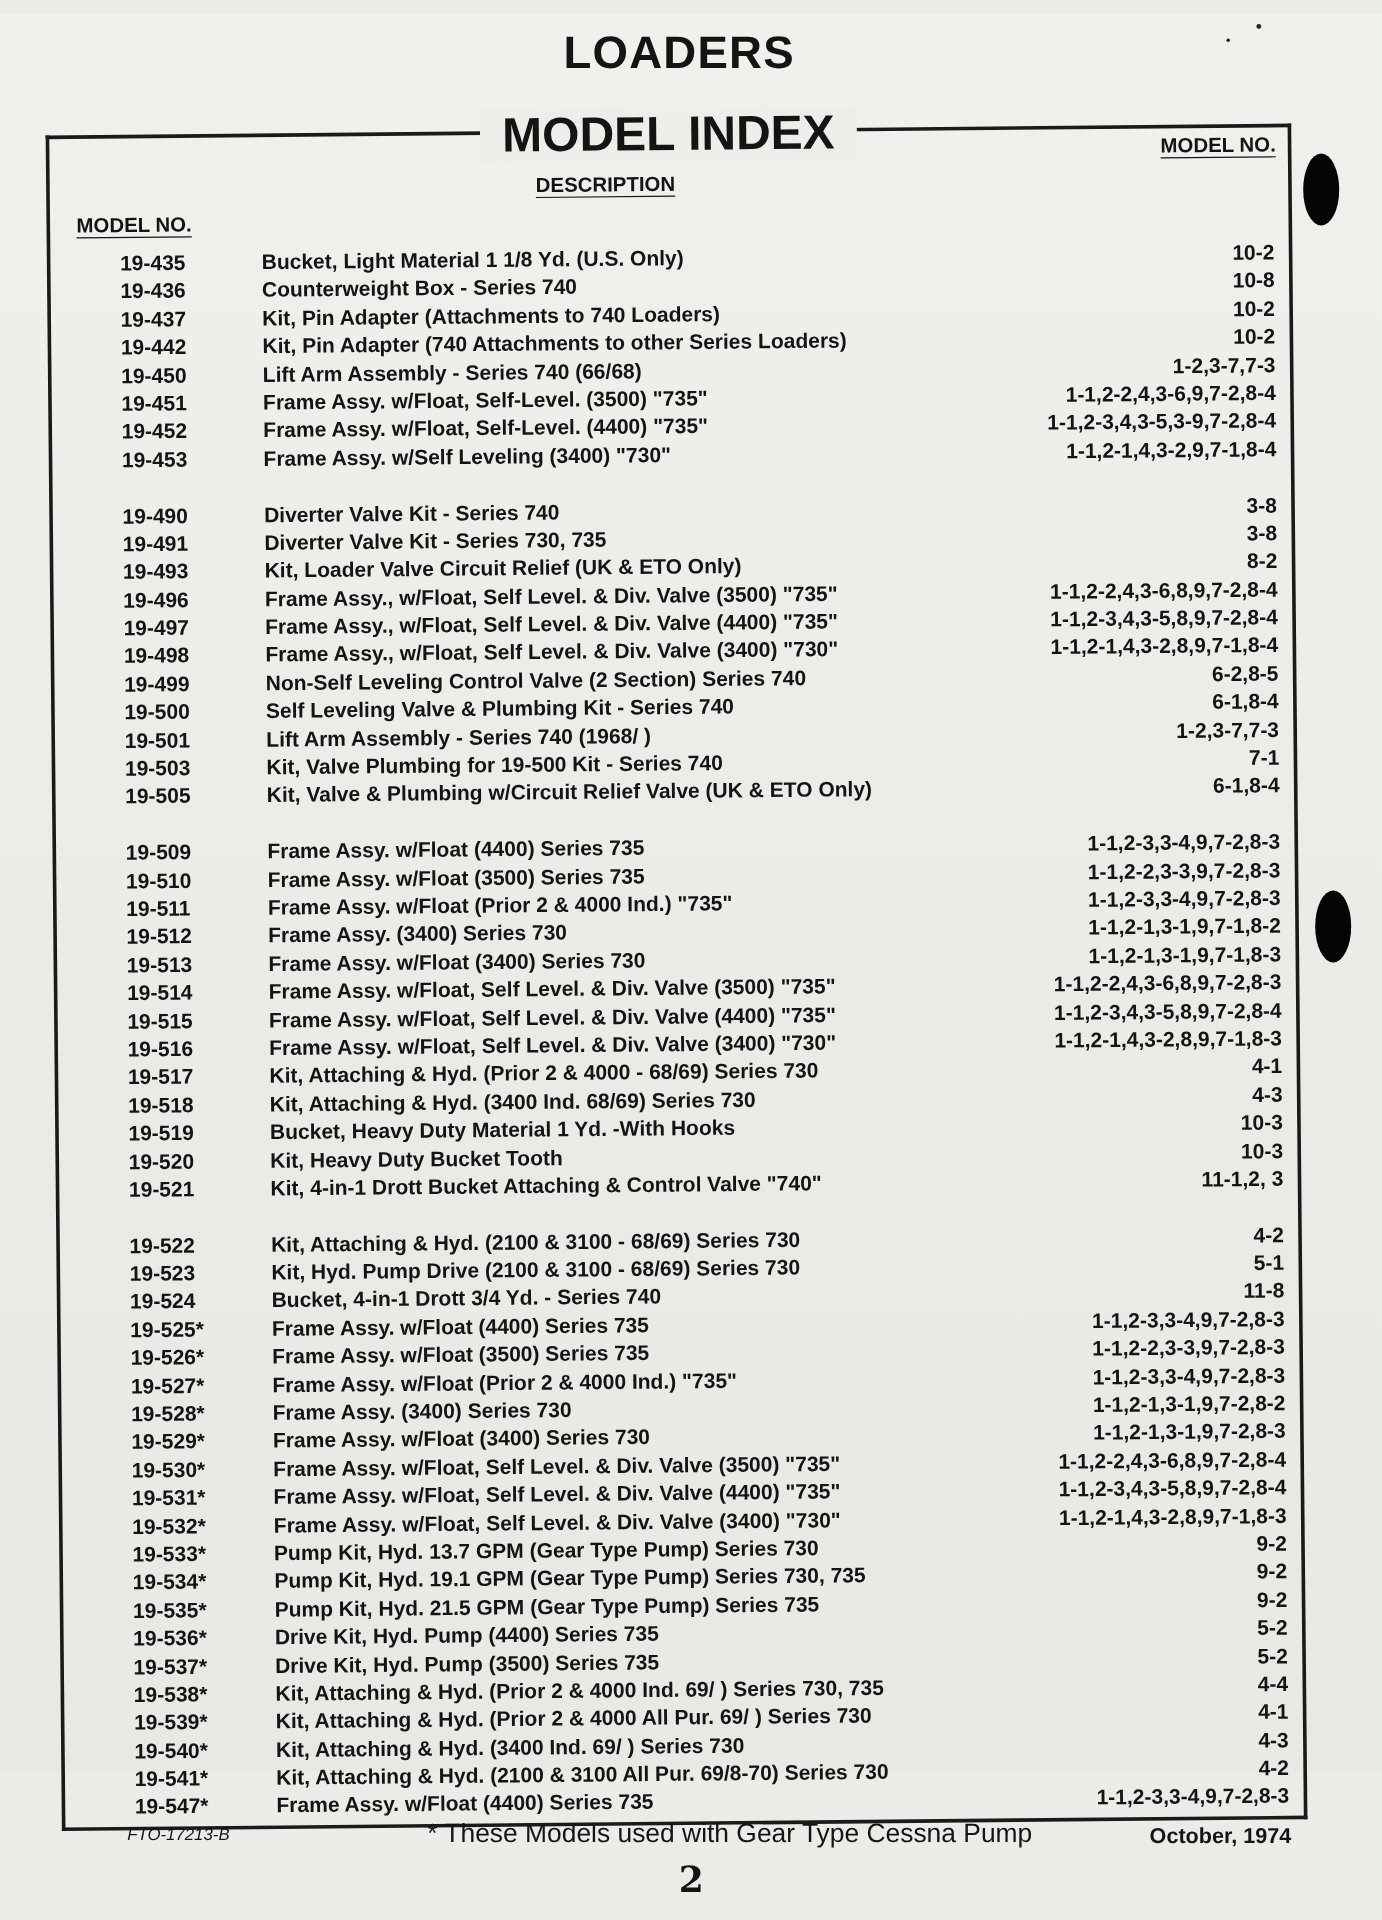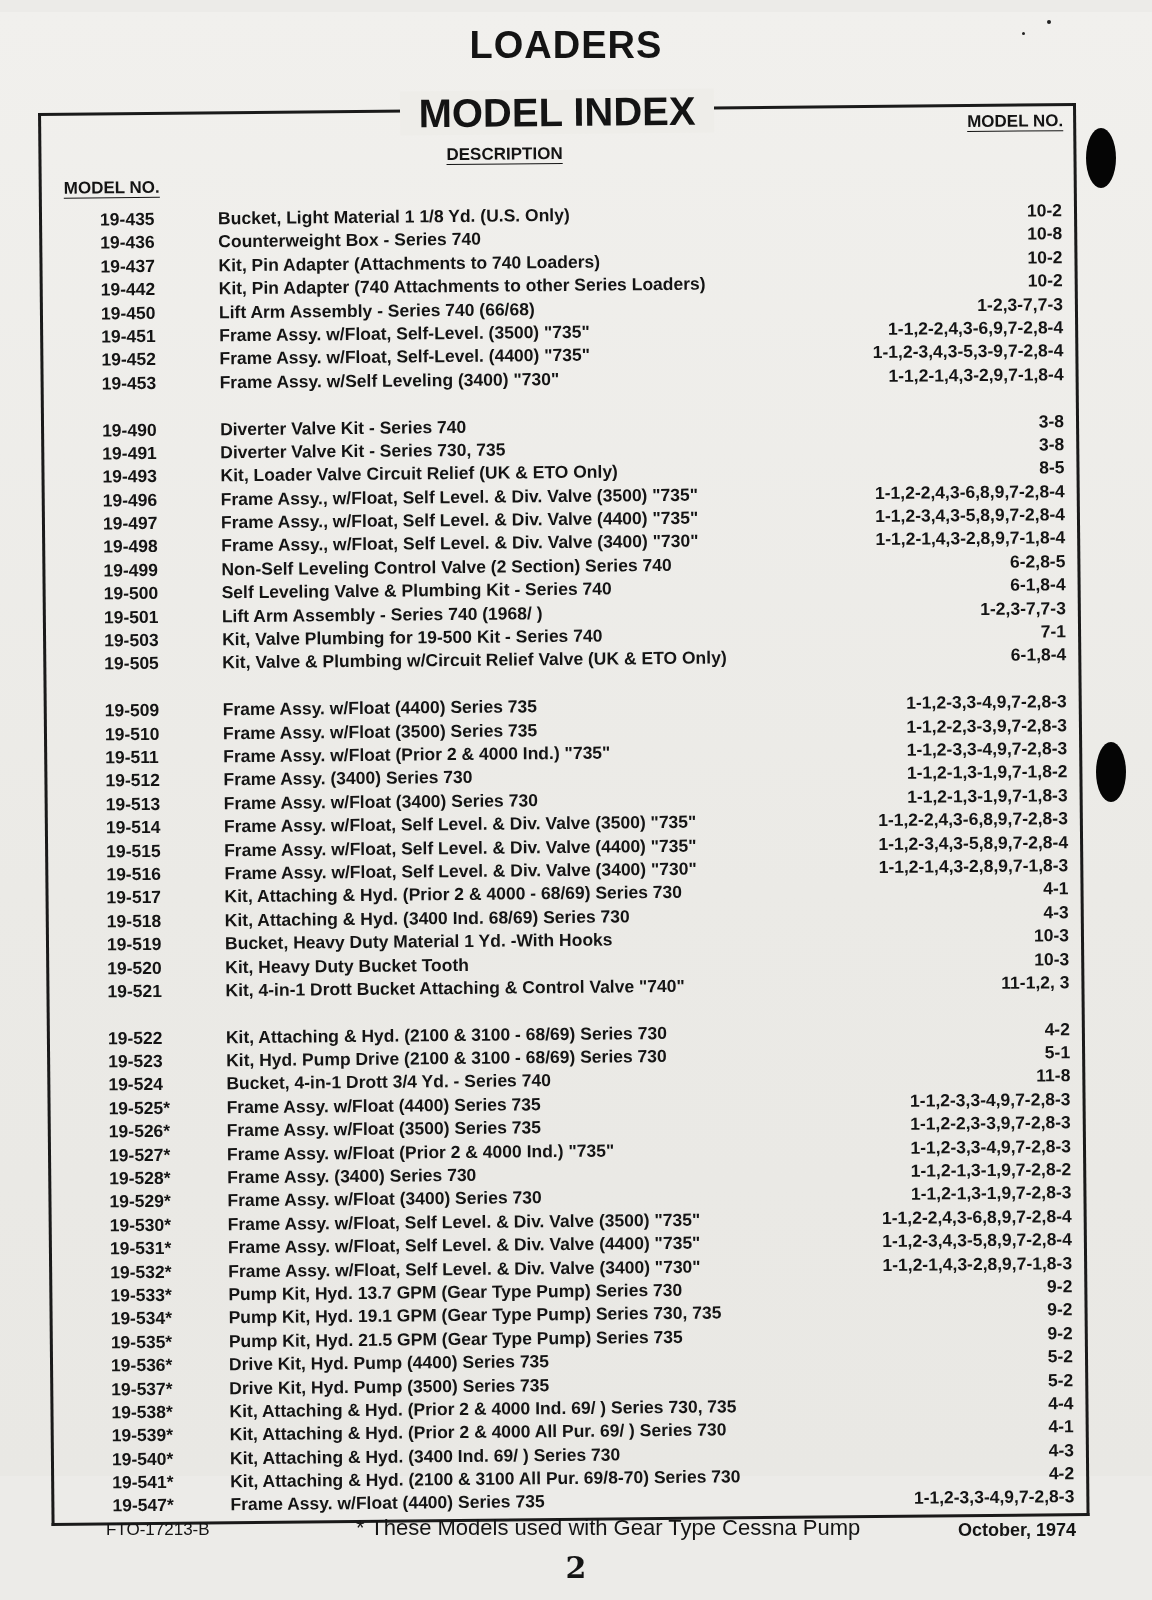--- a/index.html
+++ b/index.html
@@ -54,21 +54,21 @@
   .row {
     display: flex; align-items: baseline;
     height: 23.4px; font-size: 17.5px; line-height: 23.4px;
     white-space: nowrap;
   }
   .row.gap { height: 23.4px; }
   .cell-model { width: 160px; padding-left: 58px; box-sizing: border-box; font-weight: bold; }
   .cell-desc { flex: 1; padding-left: 16px; font-weight: bold; }
   .cell-group { padding-right: 12px; text-align: right; font-weight: bold; }
   .footer-left {
-    position: absolute; left: 106px; top: 1508px; font-size: 17px;
+    position: absolute; left: 106px; top: 1508px; font-size: 14px; font-style: italic;
   }
   .footer-note {
     position: absolute; left: 356px; top: 1503px; font-size: 22px; font-weight: normal;
   }
   .footer-date {
     position: absolute; left: 958px; top: 1508px; font-size: 18px; font-weight: bold;
   }
   .page-number {
     position: absolute; left: 0; right: 0; top: 1538px;
     text-align: center; font-family: "DejaVu Serif", serif; font-weight: bold; font-size: 30px;
@@ -145,21 +145,21 @@
           <div class="cell-group">3-8</div>
         </div>
         <div class="row">
           <div class="cell-model">19-491</div>
           <div class="cell-desc">Diverter Valve Kit - Series 730, 735</div>
           <div class="cell-group">3-8</div>
         </div>
         <div class="row">
           <div class="cell-model">19-493</div>
           <div class="cell-desc">Kit, Loader Valve Circuit Relief (UK &amp; ETO Only)</div>
-          <div class="cell-group">8-5</div>
+          <div class="cell-group">8-2</div>
         </div>
         <div class="row">
           <div class="cell-model">19-496</div>
           <div class="cell-desc">Frame Assy., w/Float, Self Level. &amp; Div. Valve (3500) "735"</div>
           <div class="cell-group">1-1,2-2,4,3-6,8,9,7-2,8-4</div>
         </div>
         <div class="row">
           <div class="cell-model">19-497</div>
           <div class="cell-desc">Frame Assy., w/Float, Self Level. &amp; Div. Valve (4400) "735"</div>
           <div class="cell-group">1-1,2-3,4,3-5,8,9,7-2,8-4</div>

